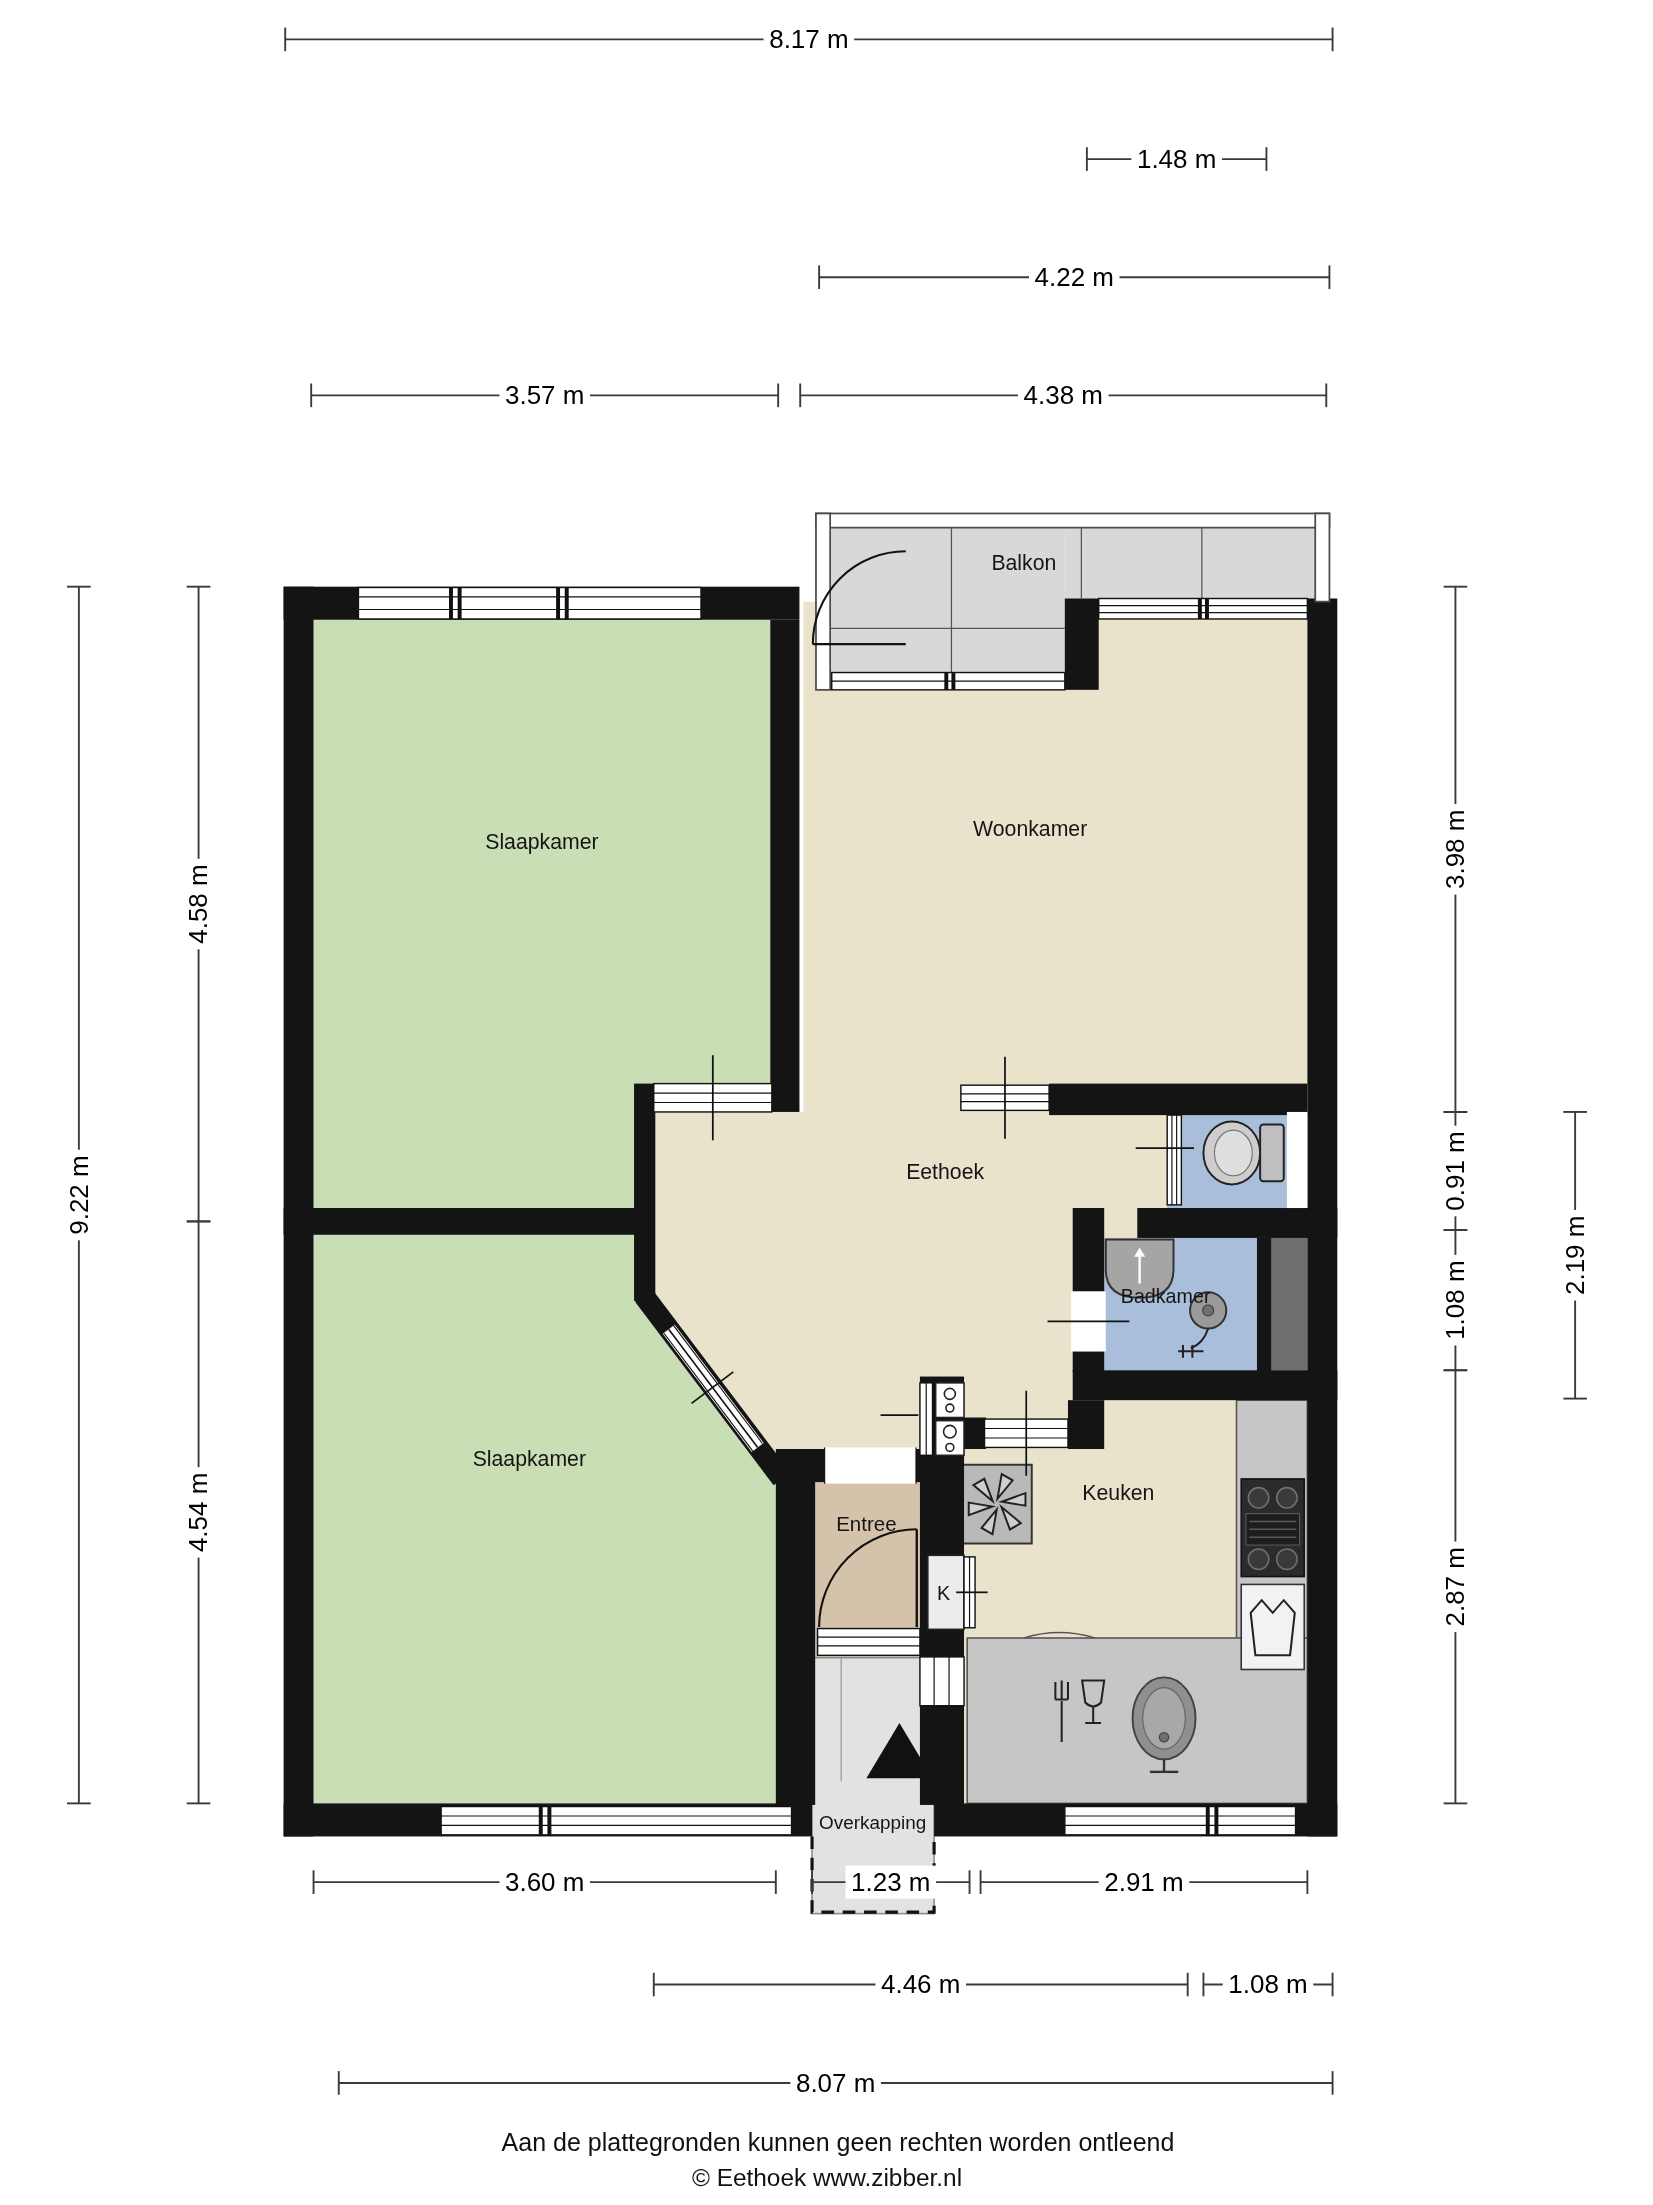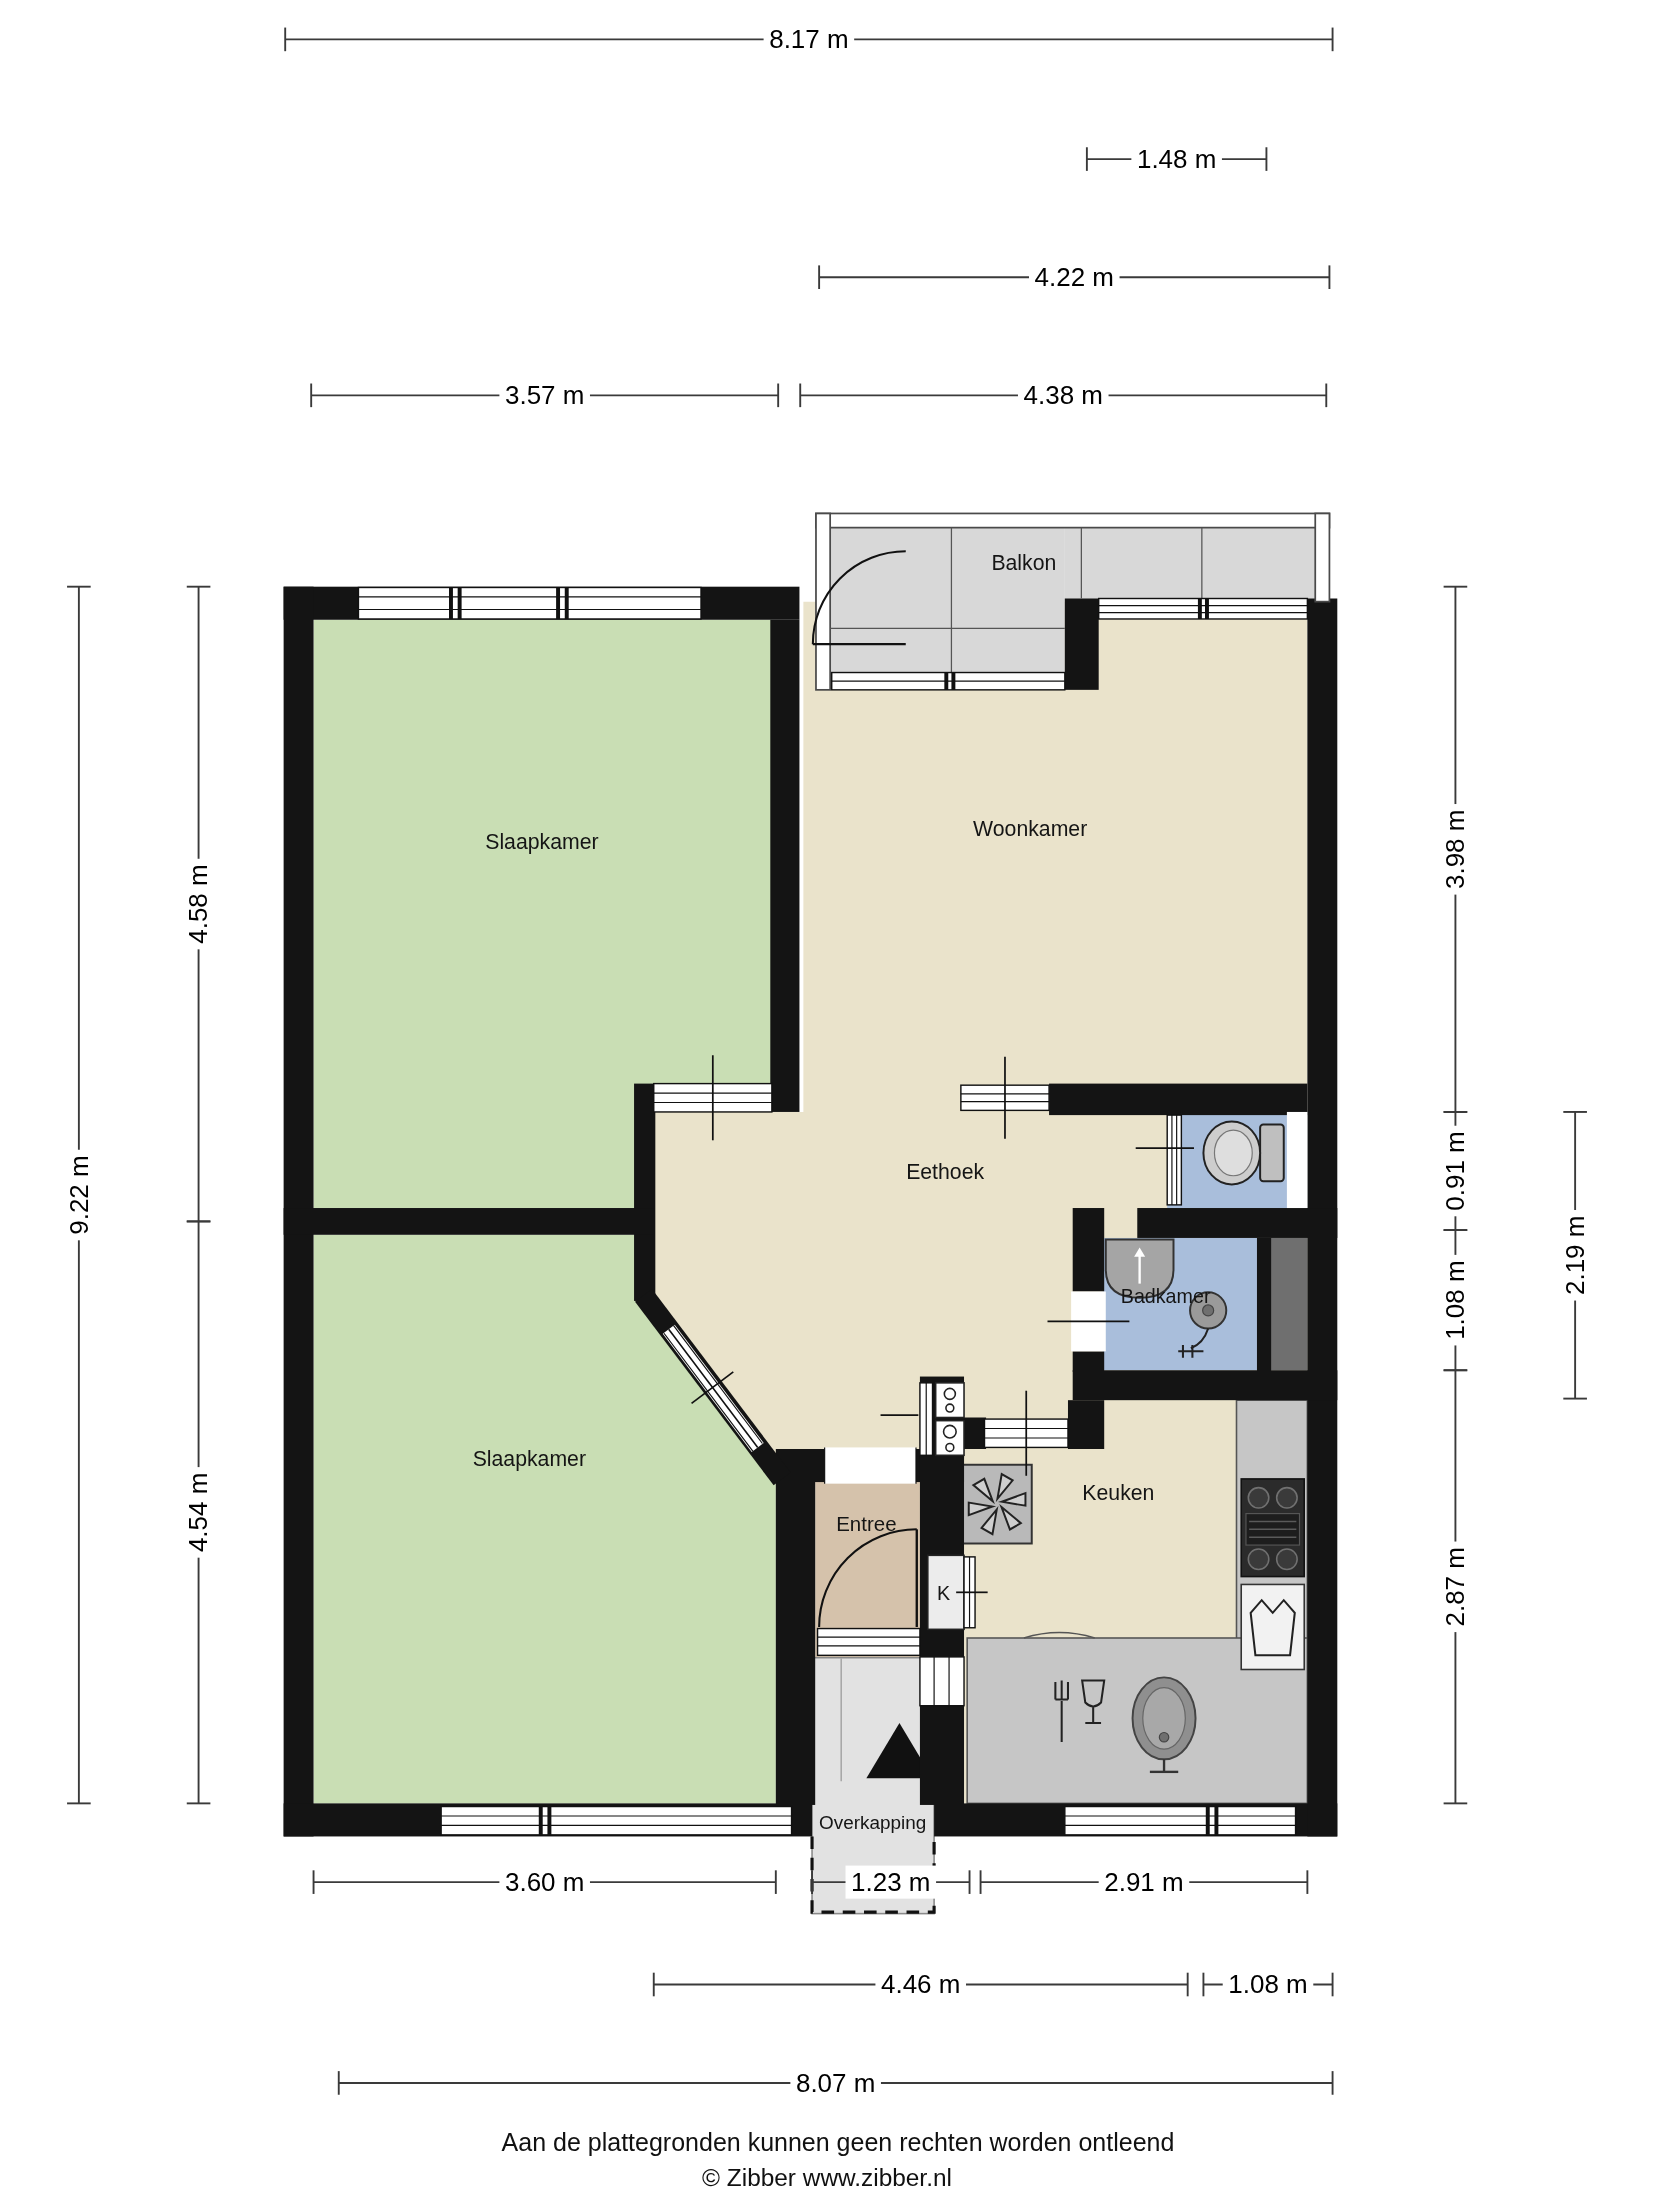--- a/index.html
+++ b/index.html
@@ -445,14 +445,14 @@
         <line x1="430" y1="2645" x2="1692" y2="2645" class="dimline"></line>
         <line x1="430" y1="2630" x2="430" y2="2660" class="dimline"></line>
         <line x1="1692" y1="2630" x2="1692" y2="2660" class="dimline"></line>
         <rect x="1003.5" y="2624" width="115" height="42" fill="#ffffff"></rect>
         <text x="1061" y="2656" text-anchor="middle" class="dimtext">8.07 m</text>
       </g>
     </g>
 </svg>
 
 <div class="footer" id="footer-disclaimer">Aan de plattegronden kunnen geen rechten worden ontleend</div>
-<div class="footer" id="footer-copyright">© Zibber www.zibber.nl</div>
+<div class="footer" id="footer-copyright">© Eethoek www.zibber.nl</div>
 
 
 </body></html>

